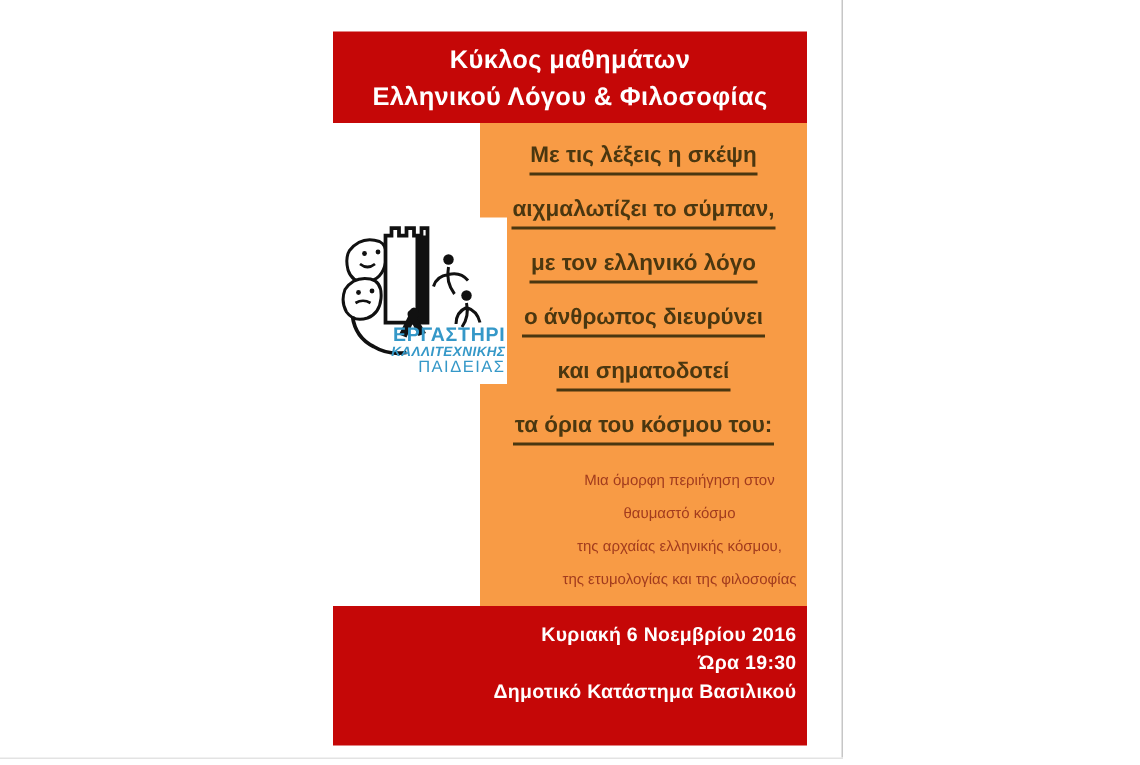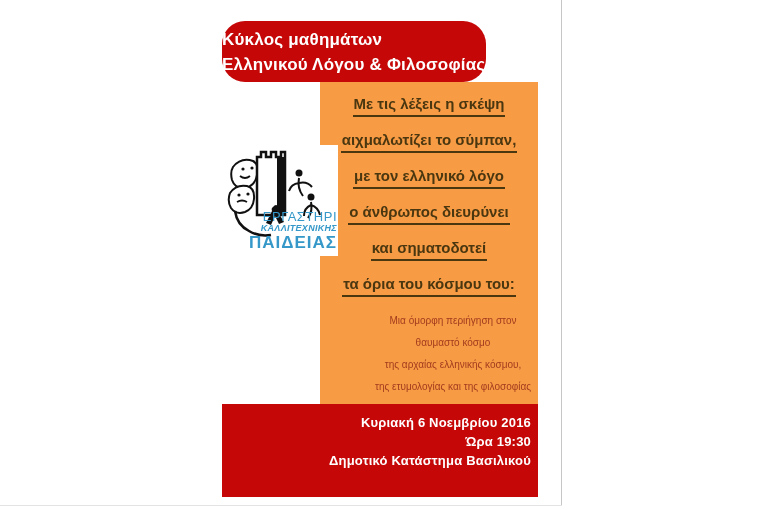--- a/index.html
+++ b/index.html
@@ -10,24 +10,23 @@
     position:relative; width:760px; height:510px;
     background:#ffffff; overflow:hidden;
   }
 
   
   .page-edge-v { position:absolute; left:561px; top:0; width:1px; height:505px; background:#c6c6c6; }
   .page-edge-h { position:absolute; left:0; top:505px; width:562px; height:1px; background:#e3e3e3; }
 
   
   .top-band {
-    position:absolute; left:222px; top:21px; width:264px; height:61px;
-    background:#c50707; color:#ffffff; text-align:left;
+    position:absolute; left:222px; top:21px; width:316px; height:61px;
+    background:#c50707; color:#ffffff; text-align:center;
     padding-top:6px;
-    border-radius:23px;
   }
   .top-band .t-line { font-size:17px; font-weight:bold; line-height:25px; letter-spacing:.2px; }
 
   
   .orange-panel {
     position:absolute; left:320px; top:82px; width:218px; height:412px;
     background:#f89b45; text-align:center; padding-top:12px;
   }
   .headline-line { margin-bottom:13px; line-height:20px; }
   .headline-line span {
@@ -42,23 +41,23 @@
   
   .logo-box {
     position:absolute; left:227px; top:145px; width:111px; height:111px;
     background:#ffffff;
   }
   .logo-art { position:absolute; left:0; top:0; width:111px; height:111px; }
   .logo-text {
     position:absolute; right:1px; bottom:5px; text-align:right;
     color:#3598c8; line-height:1;
   }
-  .logo-text .l1 { font-size:13px; font-weight:normal; letter-spacing:.5px; }
+  .logo-text .l1 { font-size:13px; font-weight:bold; letter-spacing:.5px; }
   .logo-text .l2 { font-size:9px;  font-weight:bold; letter-spacing:.3px; margin-top:1px;font-style:italic; }
-  .logo-text .l3 { font-size:17px; font-weight:bold; letter-spacing:1px; margin-top:1px; }
+  .logo-text .l3 { font-size:11px; font-weight:normal; letter-spacing:1px; margin-top:1px; }
 
   
   .bottom-band {
     position:absolute; left:222px; top:404px; width:316px; height:93px;
     background:#c50707; color:#ffffff; text-align:right;
     padding:9px 7px 0 0;
   }
   .bottom-band .b-line { font-size:13px; font-weight:bold; line-height:19px; letter-spacing:.2px; }
 </style>
 </head>

